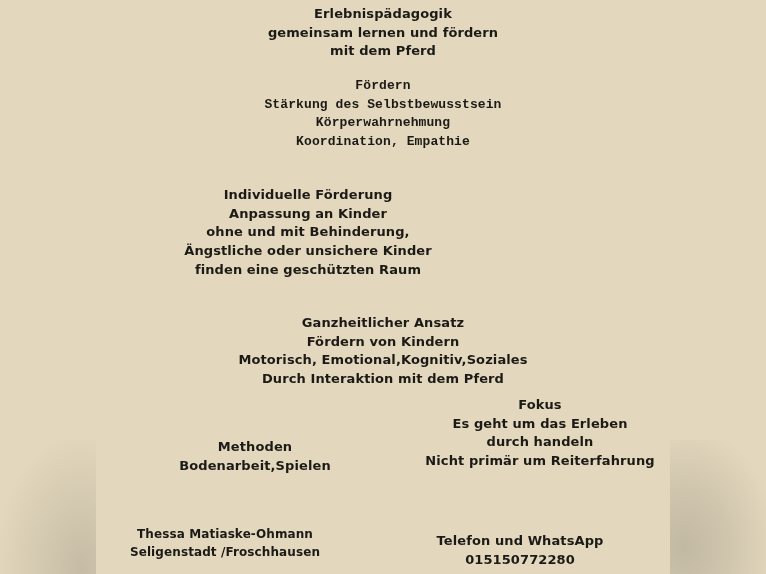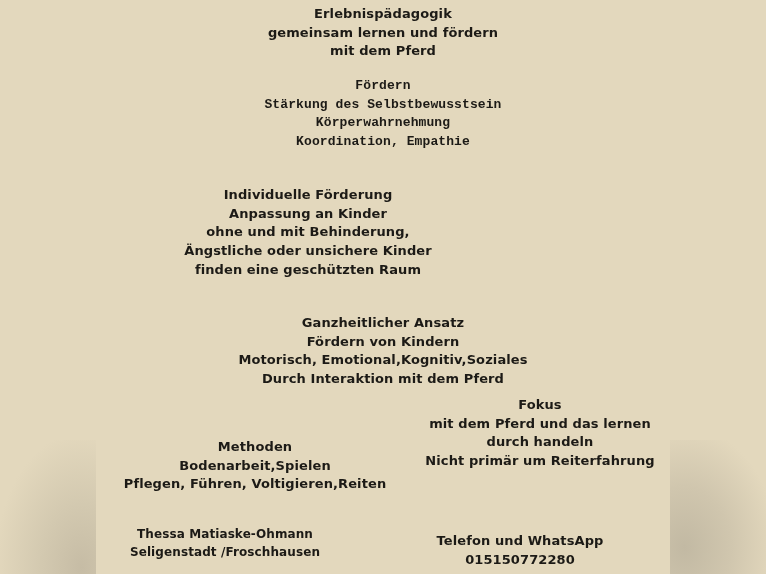--- a/index.html
+++ b/index.html
@@ -92,26 +92,25 @@
 <div class="block" id="b-ganz">
   <span>Ganzheitlicher Ansatz</span>
   <span>Fördern von Kindern</span>
   <span>Motorisch, Emotional,Kognitiv,Soziales</span>
   <span>Durch Interaktion mit dem Pferd</span>
 </div>
 
 <div class="block" id="b-method">
   <span>Methoden</span>
   <span>Bodenarbeit,Spielen</span>
-  <span>Pflegen, Führen, Voltigieren,Reiten</span>
 </div>
 
 <div class="block" id="b-fokus">
   <span>Fokus</span>
-  <span>mit dem Pferd und das lernen</span>
+  <span>Es geht um das Erleben</span>
   <span>durch handeln</span>
   <span>Nicht primär um Reiterfahrung</span>
 </div>
 
 <div class="block" id="b-contact">
   <span>Thessa Matiaske-Ohmann</span>
   <span>Seligenstadt /Froschhausen</span>
 </div>
 
 <div class="block" id="b-phone">

